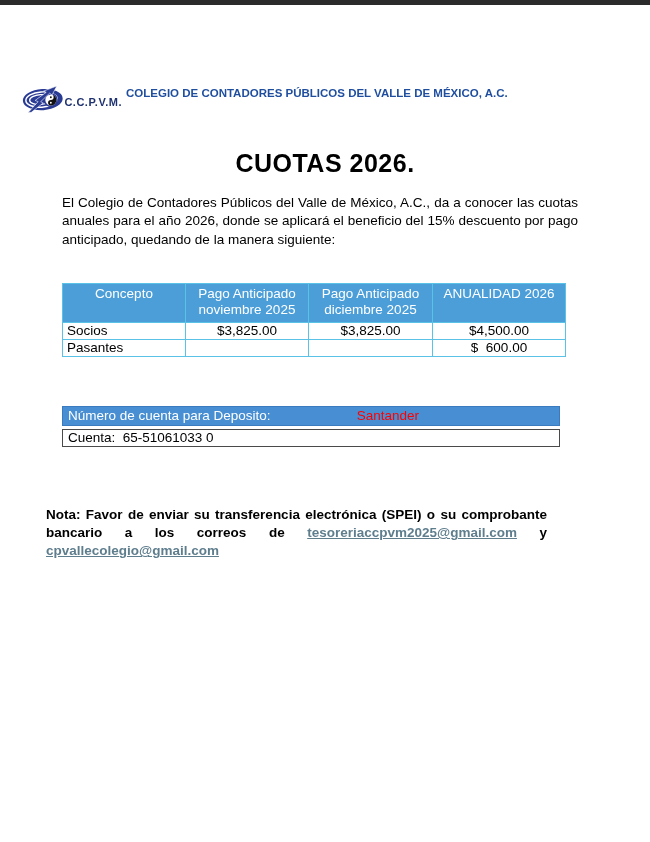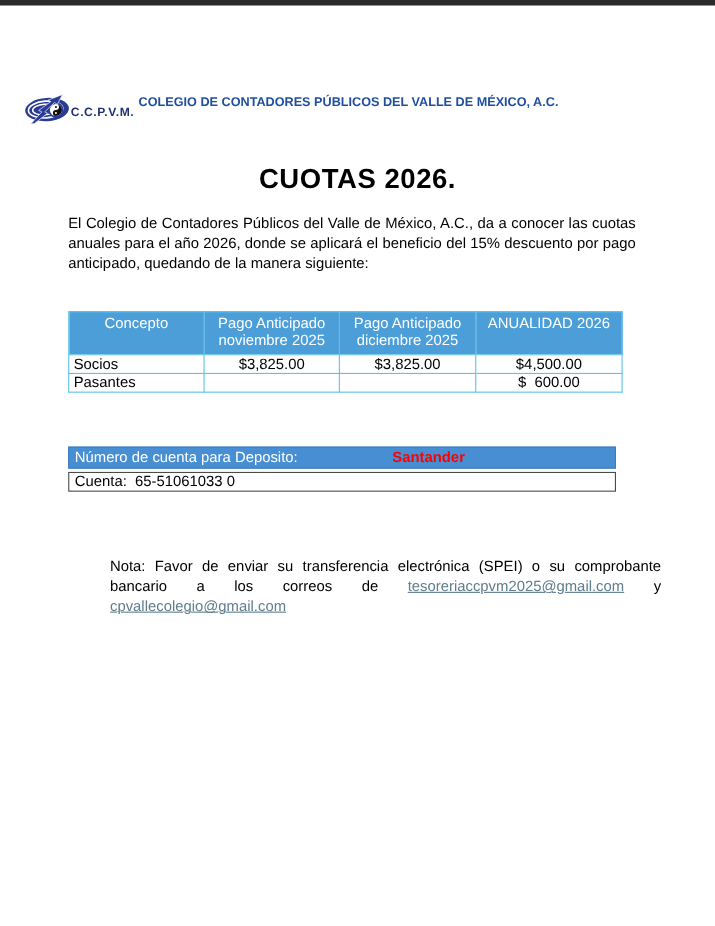--- a/index.html
+++ b/index.html
@@ -97,39 +97,40 @@
     background: #478fd2;
     border: 1px solid #3a7bbf;
     height: 20px;
     line-height: 18px;
     color: #ffffff;
     font-size: 13.5px;
     padding-left: 5px;
   }
   .bank-name {
     color: #ff0000;
-    font-weight: bold;
+    font-weight: normal;
     margin-left: 86px;
     margin-top: 12px;
   }
   .bank-row {
     background: #ffffff;
     border: 1px solid #4a4a4a;
     height: 18px;
     line-height: 16px;
     font-size: 13.5px;
     padding-left: 5px;
     margin-top: 3px;
   }
   .note {
     width: 501px;
-    margin: 59px 0 0 100px;
+    margin: 59px 0 0 46px;
     font-size: 13.5px;
     line-height: 18.3px;
     text-align: justify;
+    font-weight: bold;
   }
   a.email {
     color: #5e7d8d;
     text-decoration: underline;
     cursor: pointer;
   }
 </style>
 </head>
 <body>
 

